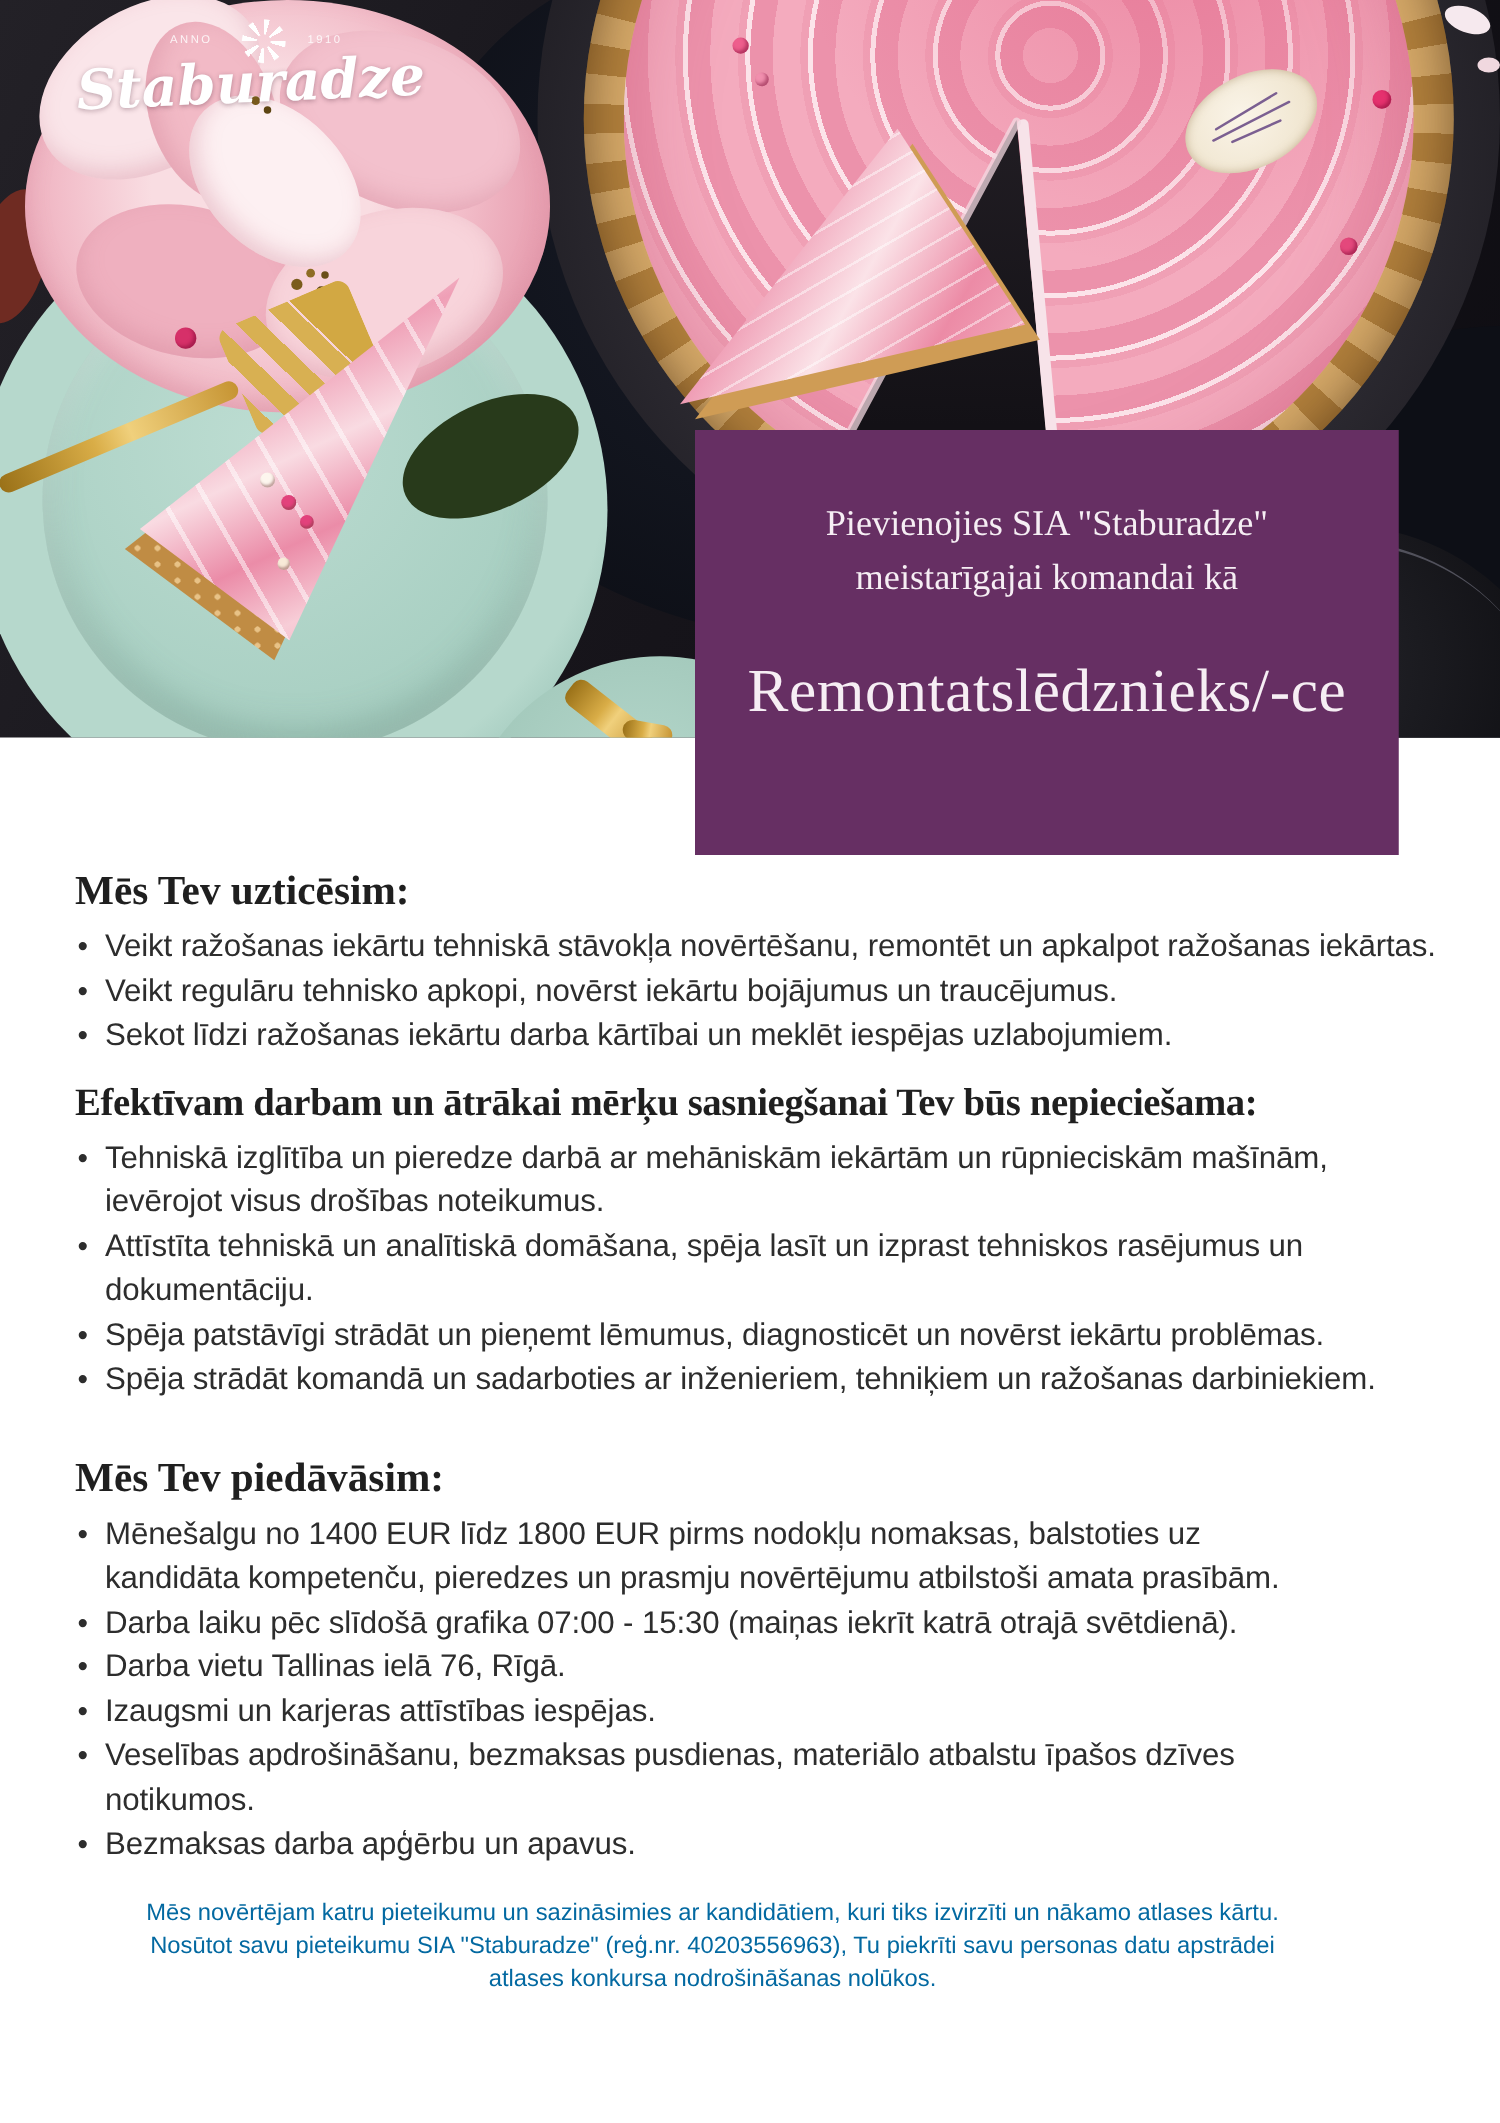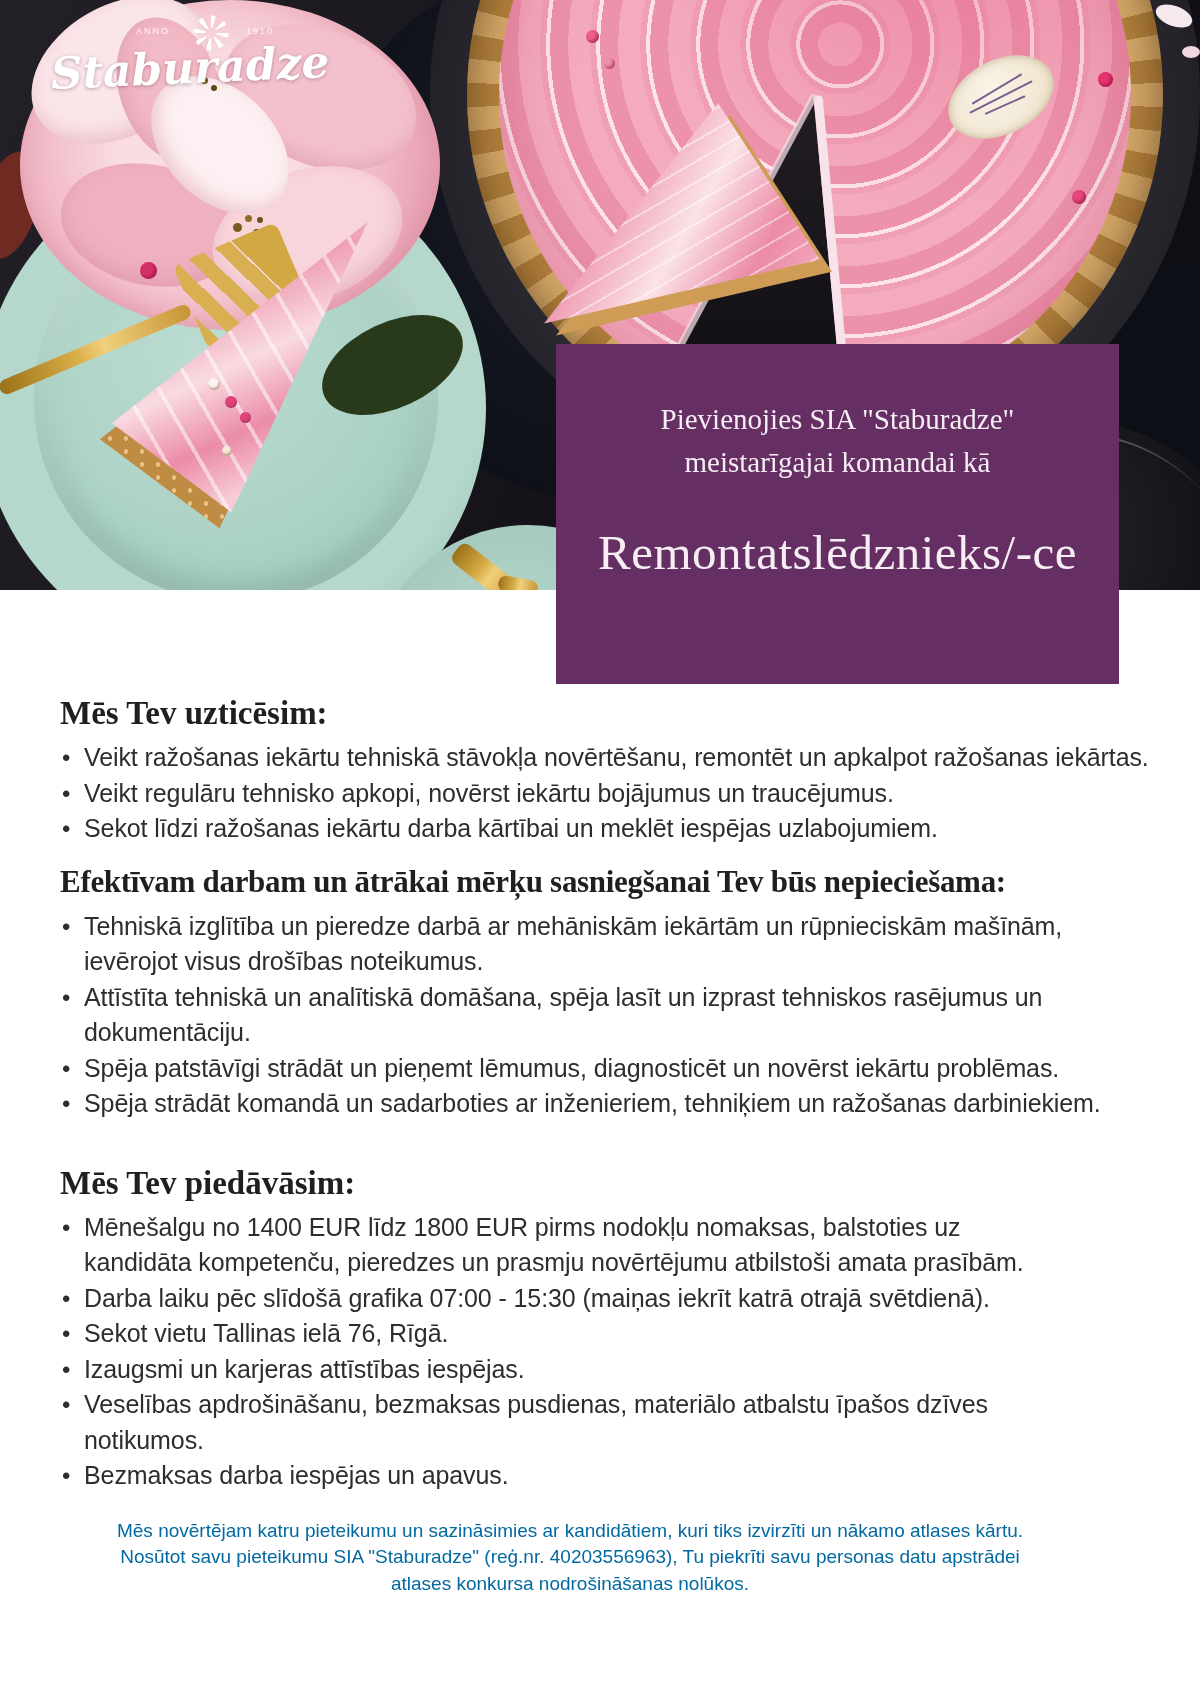--- a/index.html
+++ b/index.html
@@ -73,21 +73,21 @@
         background:linear-gradient(100deg,#5b7a44,#2f451f);}
   .leaf2{left:350px;top:290px;width:85px;height:150px;border-radius:50%;transform:rotate(65deg);z-index:8;
         background:#283a1b;}
   .berry{left:-18px;top:150px;width:55px;height:110px;border-radius:50%;transform:rotate(15deg);
         background:#6f2b22;z-index:9;}
   .flower{left:5px;top:-15px;width:450px;height:380px;z-index:9;}
   .petal{position:absolute;border-radius:50%;box-shadow:inset 0 -8px 18px rgba(205,125,145,.35);}
   .stamen{position:absolute;border-radius:50%;}
 
   
-  .logo{left:40px;top:6px;width:280px;height:100px;z-index:12;text-align:center;}
+  .logo{left:40px;top:6px;width:280px;height:100px;z-index:12;text-align:right;}
   .pinwheel{position:absolute;left:148px;top:4px;width:46px;height:46px;border-radius:50%;
         background:repeating-conic-gradient(from 0deg,#ffffff 0 16deg,rgba(255,255,255,0) 16deg 45deg);
         -webkit-mask:radial-gradient(circle,transparent 0 5px,#000 6px 17px,transparent 18px);
         mask:radial-gradient(circle,transparent 0 5px,#000 6px 17px,transparent 18px);}
   .anno{position:absolute;top:20px;font-size:9px;letter-spacing:2px;color:rgba(255,255,255,.85);
         font-family:"Liberation Sans",sans-serif;}
   .anno.l{left:96px;} .anno.r{left:206px;}
   .wordmark{position:absolute;left:0;top:36px;width:300px;font-family:"DejaVu Serif",serif;
         font-style:italic;font-weight:700;font-size:44px;color:#ffffff;transform:rotate(-2.5deg);
         text-shadow:0 1px 4px rgba(60,20,40,.35);}
@@ -208,25 +208,25 @@
 dokumentāciju.</li>
         <li>Spēja patstāvīgi strādāt un pieņemt lēmumus, diagnosticēt un novērst iekārtu problēmas.</li>
         <li>Spēja strādāt komandā un sadarboties ar inženieriem, tehniķiem un ražošanas darbiniekiem.</li>
       </ul>
 
     <h2 class="mt2">Mēs Tev piedāvāsim:</h2>
     <ul>
         <li>Mēnešalgu no 1400 EUR līdz 1800 EUR pirms nodokļu nomaksas, balstoties uz
 kandidāta kompetenču, pieredzes un prasmju novērtējumu atbilstoši amata prasībām.</li>
         <li>Darba laiku pēc slīdošā grafika 07:00 - 15:30 (maiņas iekrīt katrā otrajā svētdienā).</li>
-        <li>Sekot vietu Tallinas ielā 76, Rīgā.</li>
+        <li>Darba vietu Tallinas ielā 76, Rīgā.</li>
         <li>Izaugsmi un karjeras attīstības iespējas.</li>
         <li>Veselības apdrošināšanu, bezmaksas pusdienas, materiālo atbalstu īpašos dzīves
 notikumos.</li>
-        <li>Bezmaksas darba iespējas un apavus.</li>
+        <li>Bezmaksas darba apģērbu un apavus.</li>
       </ul>
 
     <div class="footer">Mēs novērtējam katru pieteikumu un sazināsimies ar kandidātiem, kuri tiks izvirzīti un nākamo atlases kārtu.
 Nosūtot savu pieteikumu SIA "Staburadze" (reģ.nr. 40203556963), Tu piekrīti savu personas datu apstrādei
 atlases konkursa nodrošināšanas nolūkos.</div>
   </div>
 
 </div>
 
 </body></html>

